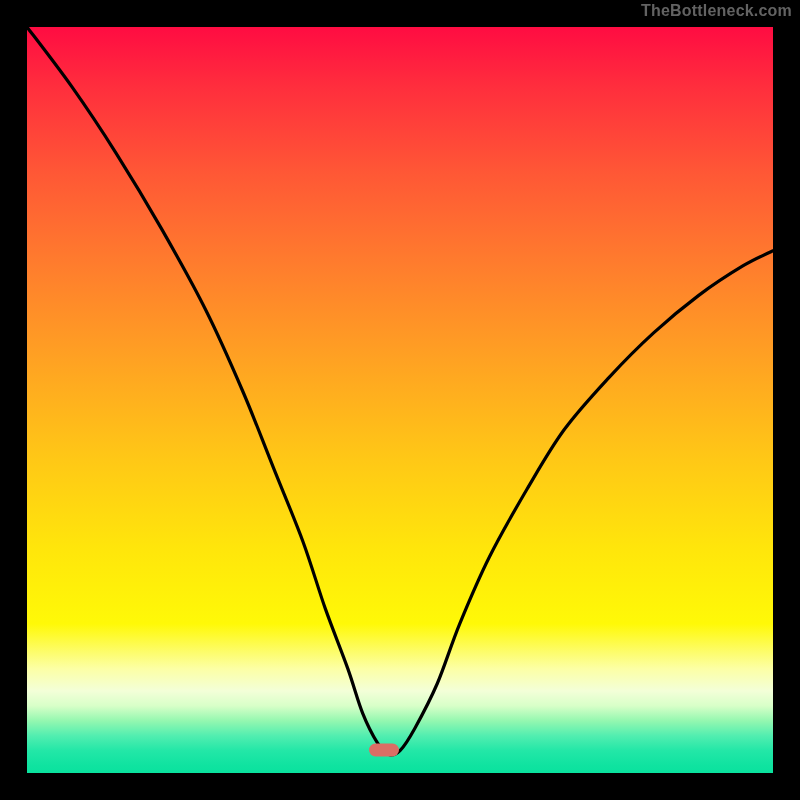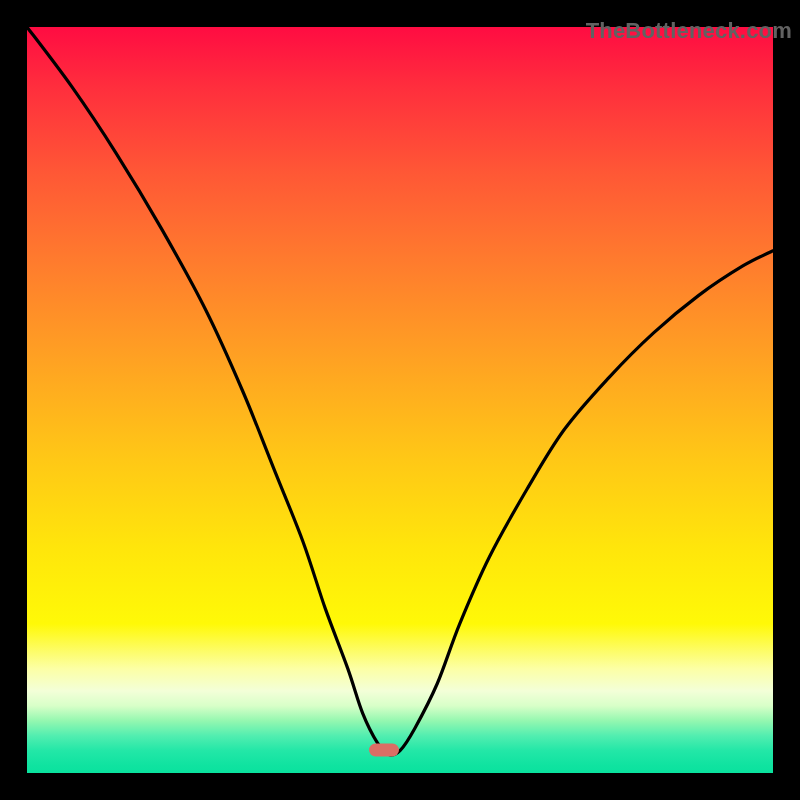--- a/index.html
+++ b/index.html
@@ -15,25 +15,24 @@
     position: relative;
     width: 800px;
     height: 800px;
     background: #000;
   }
   .watermark {
     position: absolute;
     top: 2px;
     right: 8px;
     color: #626262;
-    font-size: 22px;
+    font-size: 16px;
     font-weight: 600;
     letter-spacing: 0.2px;
     z-index: 20;
-    margin-top: 16px;
   }
   .plot-area {
     position: absolute;
     left: 27px;
     top: 27px;
     width: 746px;
     height: 746px;
     overflow: hidden;
   }
   .gradient {

